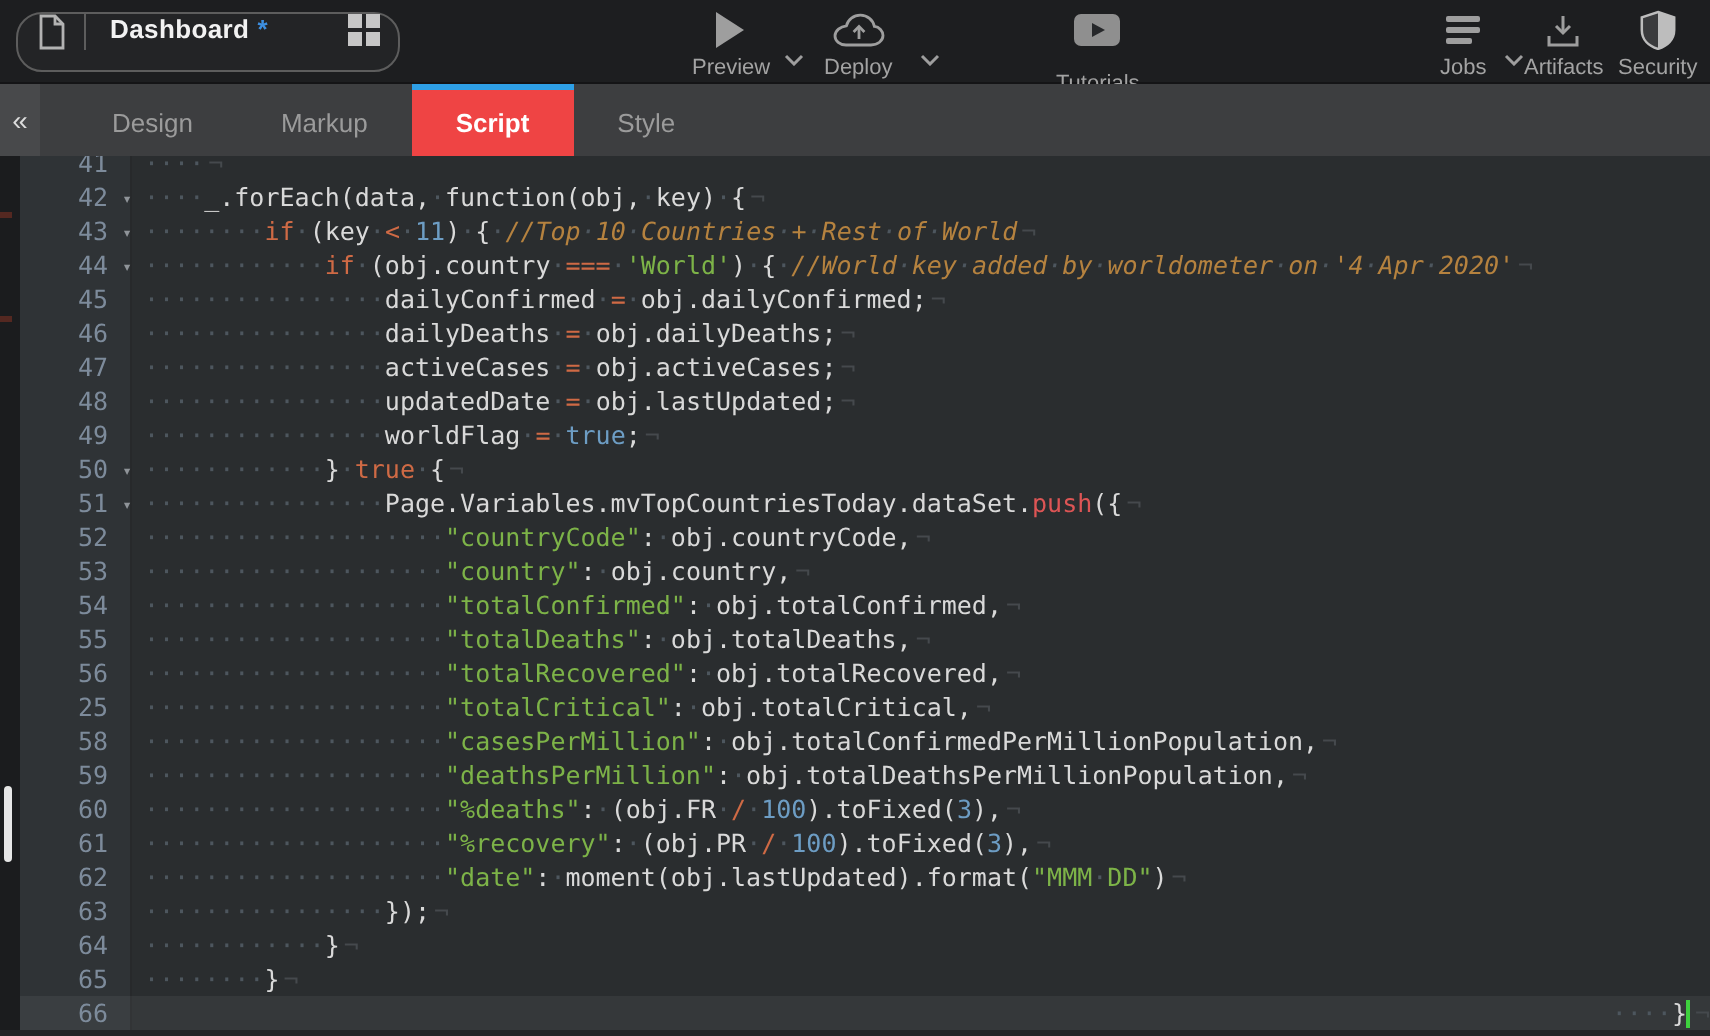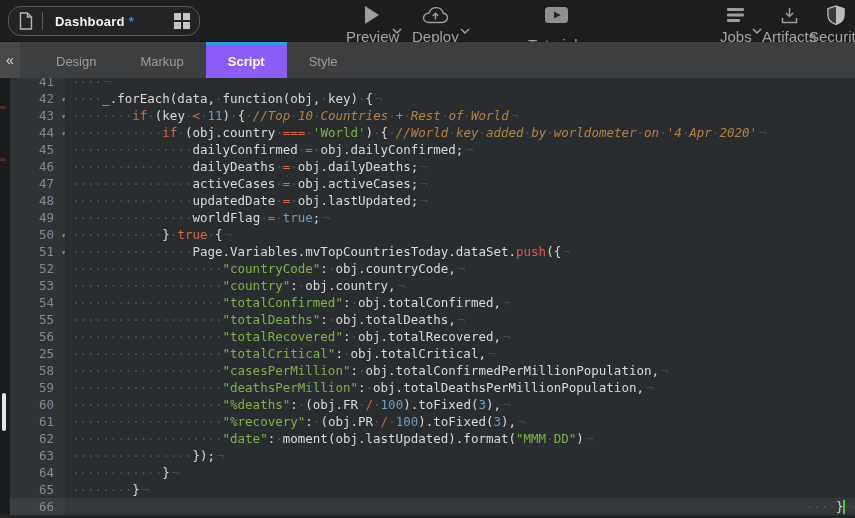--- a/index.html
+++ b/index.html
@@ -4,46 +4,46 @@
 <style>
   * { margin:0; padding:0; box-sizing:border-box; }
   html,body { width:855px; height:518px; overflow:hidden; background:#1d1e20;
               font-family:"Liberation Sans", sans-serif; }
   .app { position:relative; width:855px; height:518px; }
 
   
   .topbar { position:absolute; left:0; top:0; width:855px; height:42px;
             background:#1d1e20; border-bottom:1px solid #141416; }
   .pagebox { position:absolute; left:8px; top:6px; height:30px; width:192px;
-             border:1px solid #5d5d5d; border-radius:13px; display:flex; align-items:center;
+             border:1px solid #5d5d5d; border-radius:13px; display:flex; align-items:flex-start;
              background:#232426; }
   .pagebox .docbtn { width:34px; display:flex; align-items:center; justify-content:center;
                      border-right:1px solid #5d5d5d; cursor:pointer; }
   .pagebox .pname { flex:1; display:flex; align-items:center; padding-left:12px;
                     color:#f2f2f2; font-size:13px; font-weight:bold; letter-spacing:.2px; }
   .pagebox .dirty { color:#3d8fe0; margin-left:4px; font-size:13px; font-weight:bold; }
   .pagebox .gridbtn { width:34px; display:flex; align-items:center; justify-content:center; cursor:pointer; }
   .gridicon { display:grid; grid-template-columns:7px 7px; grid-template-rows:7px 7px; gap:2px; }
   .gridicon i { background:#c6c6c6; display:block; }
 
   .hbtn { position:absolute; top:4px; display:flex; flex-direction:column; align-items:center;
           cursor:pointer; }
   .hbtn .ic { height:22px; display:flex; align-items:center; justify-content:center; }
-  .hbtn .lbl { margin-top:2px; font-size:15px; color:#a3a3a3; white-space:nowrap; }
+  .hbtn .lbl { margin-top:2px; font-size:11px; color:#a3a3a3; white-space:nowrap; }
   .chev { position:absolute; top:16px; }
 
   
   .tabbar { position:absolute; left:0; top:42px; width:855px; height:36px; background:#3d3e40;
             display:flex; align-items:stretch; }
   .collapse { width:20px; height:36px; background:#48494b; color:#dcdcdc; font-size:14px;
               display:flex; align-items:center; justify-content:center; cursor:pointer; }
   .tabs { display:flex; margin-left:14px; }
   .tab { padding:4px 22px; display:flex; align-items:center; color:#9b9b9b; font-size:13px;
          cursor:pointer; border-top:3px solid transparent; }
-  .tab.active { background:#8b5cf6; color:#ffffff; font-weight:bold; border-top:3px solid #2e9fe6; }
+  .tab.active { background:#ef4444; color:#ffffff; font-weight:bold; border-top:3px solid #2e9fe6; }
 
   
   .editor { position:absolute; left:0; top:78px; width:855px; height:440px; background:#2a2d2f;
             overflow:hidden; }
   .lstrip { position:absolute; left:0; top:0; width:10px; height:440px; background:#1b1c1e; }
   .lthumb { position:absolute; left:2px; top:315px; width:4px; height:38px; background:#e6e6e6;
             border-radius:2px; cursor:pointer; }
   .lmark { position:absolute; left:0; width:6px; height:3px; background:#5e2a22; opacity:.85; }
   .gutterbg { position:absolute; left:10px; top:0; width:56px; height:440px; background:#2f3336;
               border-right:1px solid #27292b; }

